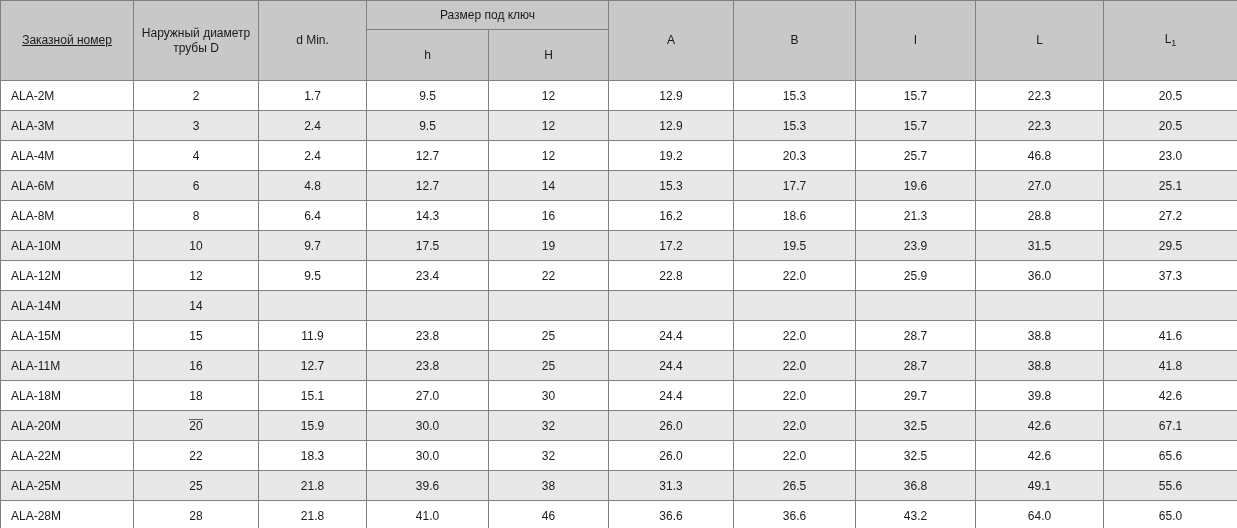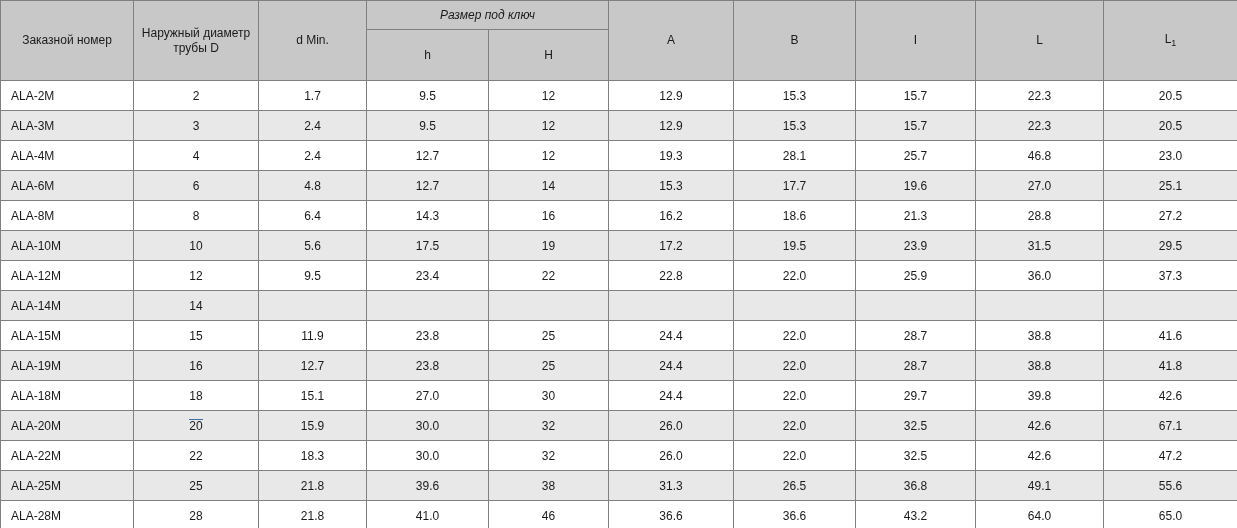--- a/index.html
+++ b/index.html
@@ -33,27 +33,27 @@
   thead th {
     background: #c8c8c8;
     font-weight: bold;
     font-size: 12px;
     line-height: 1.25;
     padding: 2px 4px;
   }
   th.first-col {
     text-align: left;
     padding-left: 10px;
+    text-decoration: underline;
   }
   thead tr.row1 th.tall {
     height: 78px;
   }
   thead tr.row1 th.group {
     height: 28px;
-    font-style: italic;
   }
   thead tr.row2 th {
     height: 50px;
   }
   tbody td {
     background: #ffffff;
   }
   tbody tr.alt td {
     background: #e8e8e8;
   }
@@ -130,22 +130,22 @@
       <td>15.7</td>
       <td>22.3</td>
       <td>20.5</td>
     </tr>
     <tr>
       <td class="first-col">ALA-4M</td>
       <td>4</td>
       <td>2.4</td>
       <td>12.7</td>
       <td>12</td>
-      <td>19.3</td>
-      <td>28.1</td>
+      <td>19.2</td>
+      <td>20.3</td>
       <td>25.7</td>
       <td>46.8</td>
       <td>23.0</td>
     </tr>
     <tr class="alt">
       <td class="first-col">ALA-6M</td>
       <td>6</td>
       <td>4.8</td>
       <td>12.7</td>
       <td>14</td>
@@ -163,21 +163,21 @@
       <td>16</td>
       <td>16.2</td>
       <td>18.6</td>
       <td>21.3</td>
       <td>28.8</td>
       <td>27.2</td>
     </tr>
     <tr class="alt">
       <td class="first-col">ALA-10M</td>
       <td>10</td>
-      <td>5.6</td>
+      <td>9.7</td>
       <td>17.5</td>
       <td>19</td>
       <td>17.2</td>
       <td>19.5</td>
       <td>23.9</td>
       <td>31.5</td>
       <td>29.5</td>
     </tr>
     <tr>
       <td class="first-col">ALA-12M</td>
@@ -209,21 +209,21 @@
       <td>11.9</td>
       <td>23.8</td>
       <td>25</td>
       <td>24.4</td>
       <td>22.0</td>
       <td>28.7</td>
       <td>38.8</td>
       <td>41.6</td>
     </tr>
     <tr class="alt">
-      <td class="first-col">ALA-19M</td>
+      <td class="first-col">ALA-11M</td>
       <td>16</td>
       <td>12.7</td>
       <td>23.8</td>
       <td>25</td>
       <td>24.4</td>
       <td>22.0</td>
       <td>28.7</td>
       <td>38.8</td>
       <td>41.8</td>
     </tr>
@@ -254,21 +254,21 @@
     <tr>
       <td class="first-col">ALA-22M</td>
       <td>22</td>
       <td>18.3</td>
       <td>30.0</td>
       <td>32</td>
       <td>26.0</td>
       <td>22.0</td>
       <td>32.5</td>
       <td>42.6</td>
-      <td>47.2</td>
+      <td>65.6</td>
     </tr>
     <tr class="alt">
       <td class="first-col">ALA-25M</td>
       <td>25</td>
       <td>21.8</td>
       <td>39.6</td>
       <td>38</td>
       <td>31.3</td>
       <td>26.5</td>
       <td>36.8</td>

